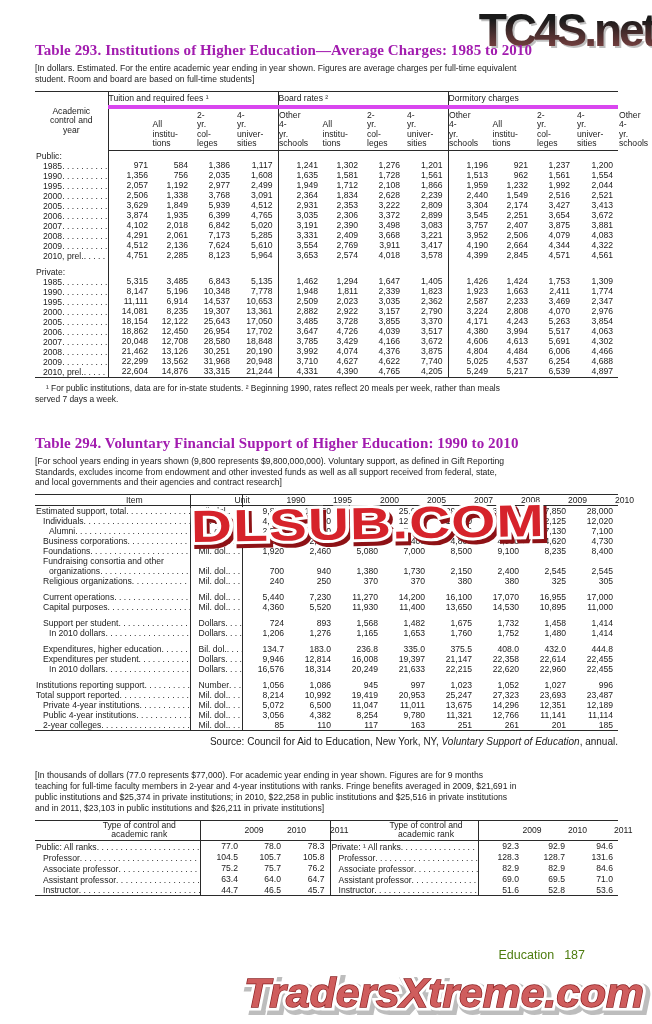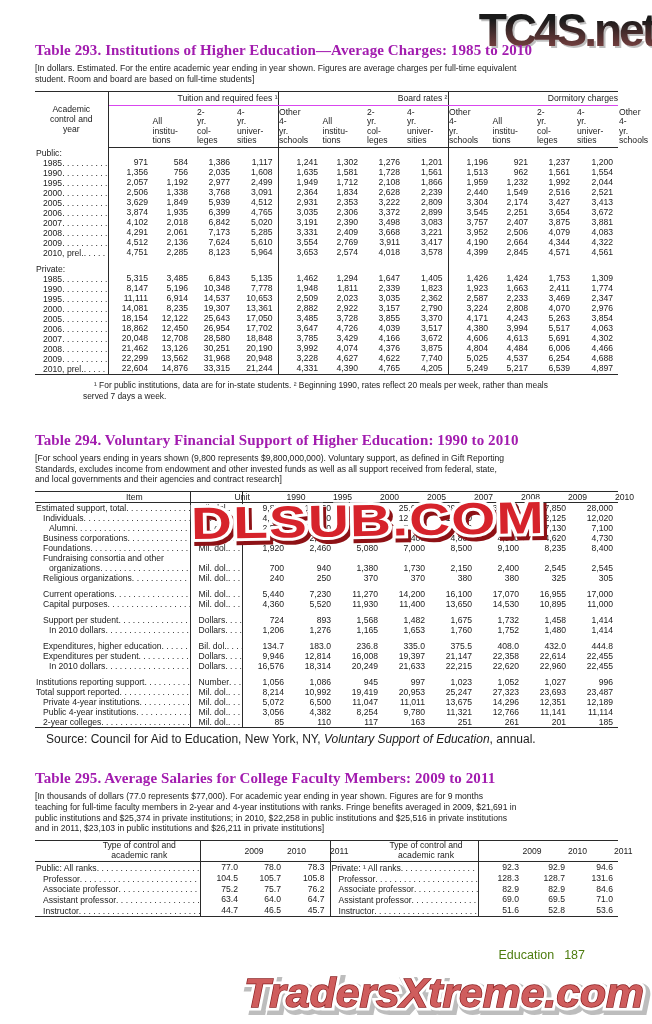--- a/index.html
+++ b/index.html
@@ -13,40 +13,40 @@
   .fnblock{font-size:8.4px;line-height:1.3;margin:5px 0 0 0;}
   .fnblock p{margin:0;text-indent:11px;}
   .i{font-style:italic;}
   table{border-collapse:collapse;table-layout:fixed;width:583px;font-size:8.6px;color:#1b1b1b;}
   th,td{padding:0;font-weight:normal;vertical-align:bottom;}
   
   .tbl{border-top:1px solid #2a2a2a;border-bottom:1px solid #2a2a2a;}
   thead th{vertical-align:middle;}
   .hline th{border-bottom:1px solid #2a2a2a;padding-left:44px;}
   .vr{border-right:1px solid #2a2a2a;}
-  .grp{text-align:right;border-bottom:1px solid #d946ef;height:13px;font-size:8.6px;}
+  .grp{text-align:left;border-bottom:4px solid #d946ef;height:13px;font-size:8.6px;}
   .sub{white-space:pre-line;text-align:right;padding:2px 5px 2px 0;line-height:1.1;vertical-align:bottom;}
   .stubh{white-space:pre-line;text-align:center;line-height:1.15;}
   .num{text-align:right;padding-right:5px;line-height:9.5px;}
   #t293 .num{line-height:9.5px;}
   #t294 .num{line-height:9.8px;}
   #t295 .num{line-height:10.8px;}
   .stubflex{display:flex;overflow:hidden;}
   .lbl{white-space:nowrap;}
   .lead{flex:1;overflow:hidden;white-space:nowrap;color:#1b1b1b;}
   .ind0{padding-left:1px;} .ind1{padding-left:8px;} .ind2{padding-left:14px;}
   .seclbl{line-height:10px;padding-left:1px;}
   .gaprow td{padding-top:6px;}
   .stubcell{overflow:hidden;}
   .yr{text-align:right;padding-right:5px;}
   .itemh,.unith{text-align:center;}
   .t294wrap{position:relative;margin-bottom:2px;}
-  .src{font-size:12px;line-height:1.3;margin:4px 0 0 0;}
+  .src{font-size:10px;line-height:1.3;margin:4px 0 0 0;text-align:right;}
   .src p{margin:0;text-indent:11px;}
-  .mb293{margin-bottom:30px;margin-left:48px;}
+  .mb293{margin-bottom:30px;}
   .mb294{margin-bottom:22px;}
   
   .wm{position:absolute;pointer-events:none;}
   .wm-top{top:0;right:-4px;}
   .wm-mid{top:-2px;left:146px;text-align:center;}
   .wm-bottom{top:963px;left:236px;}
   
   .pageno{position:absolute;top:948px;right:67px;font-size:12.5px;color:#4d7c0f;}
   .pageno .num2{padding-left:10px;}
   .census{position:absolute;top:969px;left:35px;font-size:9.3px;color:#222;}
@@ -533,21 +533,21 @@
             <td class="stubcell vr">
               <div class="stubflex ind1">
                 <span class="lbl">2009</span>
                 <span class="lead">. . . . . . . . . . . . . . . . . . . . . . . . . . . . . . . . . . . . . . . . . . . . . . . .</span>
               </div>
             </td>
             <td class="num">22,299</td>
             <td class="num">13,562</td>
             <td class="num">31,968</td>
             <td class="num vr">20,948</td>
-            <td class="num">3,228</td>
+            <td class="num">3,710</td>
             <td class="num">4,627</td>
             <td class="num">4,622</td>
             <td class="num vr">7,740</td>
             <td class="num">5,025</td>
             <td class="num">4,537</td>
             <td class="num">6,254</td>
             <td class="num">4,688</td>
           </tr>
           <tr>
             <td class="stubcell vr">
@@ -1034,21 +1034,20 @@
             <text x="10" y="47" font-family="Liberation Sans, sans-serif" font-size="45" font-weight="bold" letter-spacing="1" textLength="354" lengthAdjust="spacingAndGlyphs" fill="#8e1216" stroke="#8e1216" stroke-width="6" style="paint-order:stroke" transform="translate(3,4)">DLSUB.COM</text>
             <text x="10" y="47" font-family="Liberation Sans, sans-serif" font-size="45" font-weight="bold" letter-spacing="1" textLength="354" lengthAdjust="spacingAndGlyphs" fill="#d6232b" stroke="#ffffff" stroke-width="6" style="paint-order:stroke">DLSUB.COM</text>
           </g>
         </svg>
       </div>
     </div>
     <div class="src mb294" id="src294">
         <p><span>Source: Council for Aid to Education, New York, NY, </span><span class="i">Voluntary Support of Education</span><span>, annual.</span></p>
       </div>
 
-    <h1 class="tbl-title">Table 295. Average Salaries for College Faculty Members: 2009 to 2011</h1>
     <p class="note" id="note295"><span>[In thousands of dollars (77.0 represents $77,000). For academic year ending in year shown. Figures are for 9 months</span><br><span>teaching for full-time faculty members in 2-year and 4-year institutions with ranks. Fringe benefits averaged in 2009, $21,691 in</span><br><span>public institutions and $25,374 in private institutions; in 2010, $22,258 in public institutions and $25,516 in private institutions</span><br><span>and in 2011, $23,103 in public institutions and $26,211 in private institutions]</span></p>
     <table class="tbl" id="t295">
         <colgroup>
           <col style="width: 165px;">
           <col style="width: 43px;">
           <col style="width: 43px;">
           <col style="width: 44px;">
           <col style="width: 148px;">
           <col style="width: 46px;">
           <col style="width: 46px;">

